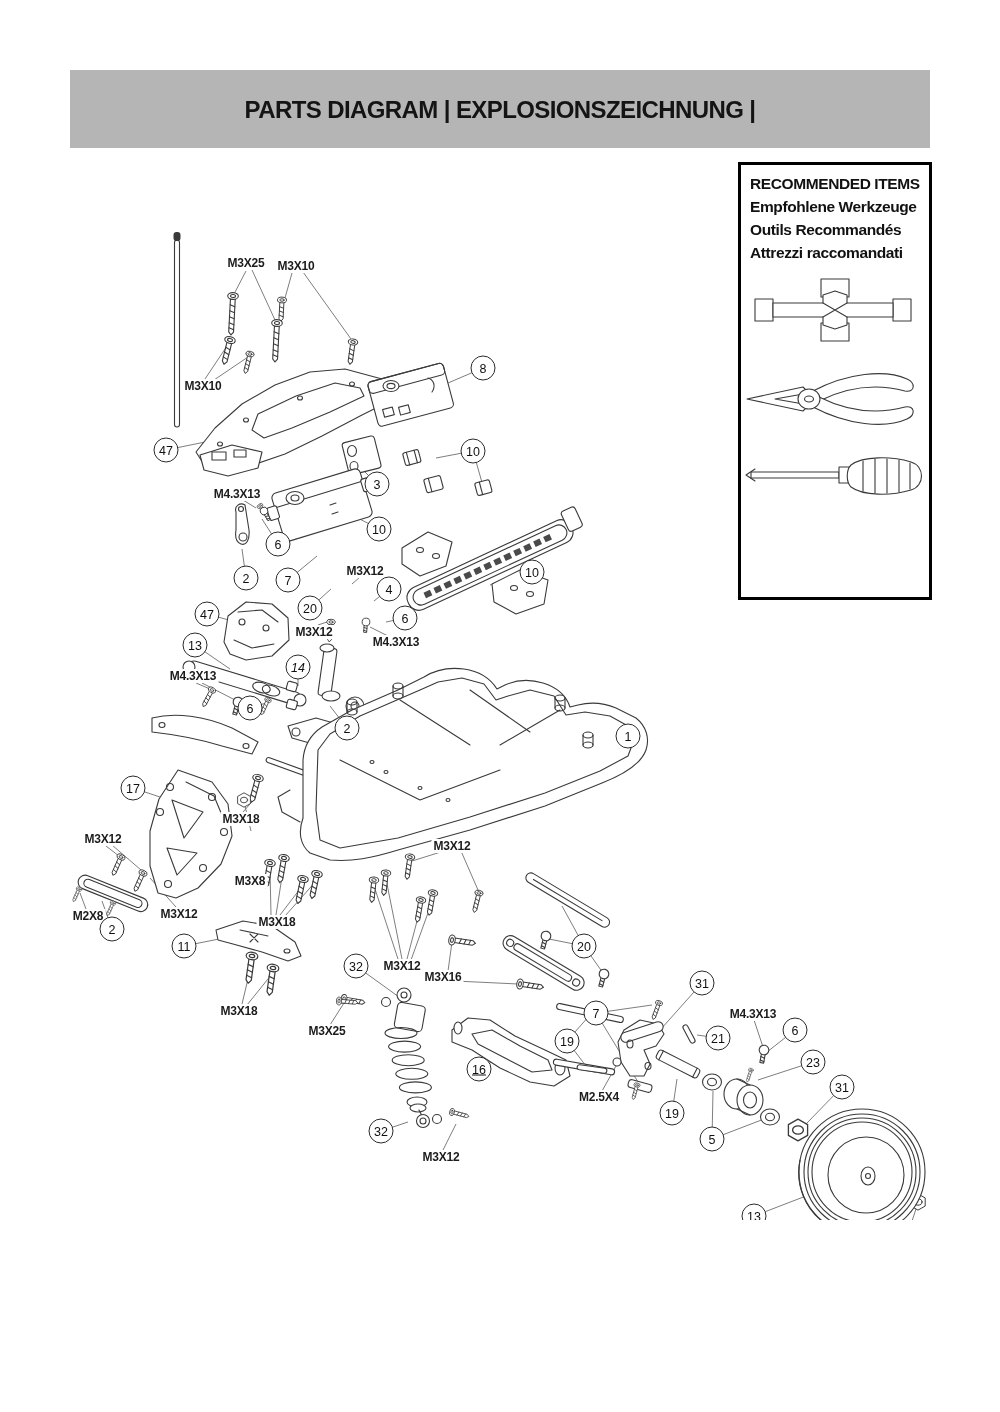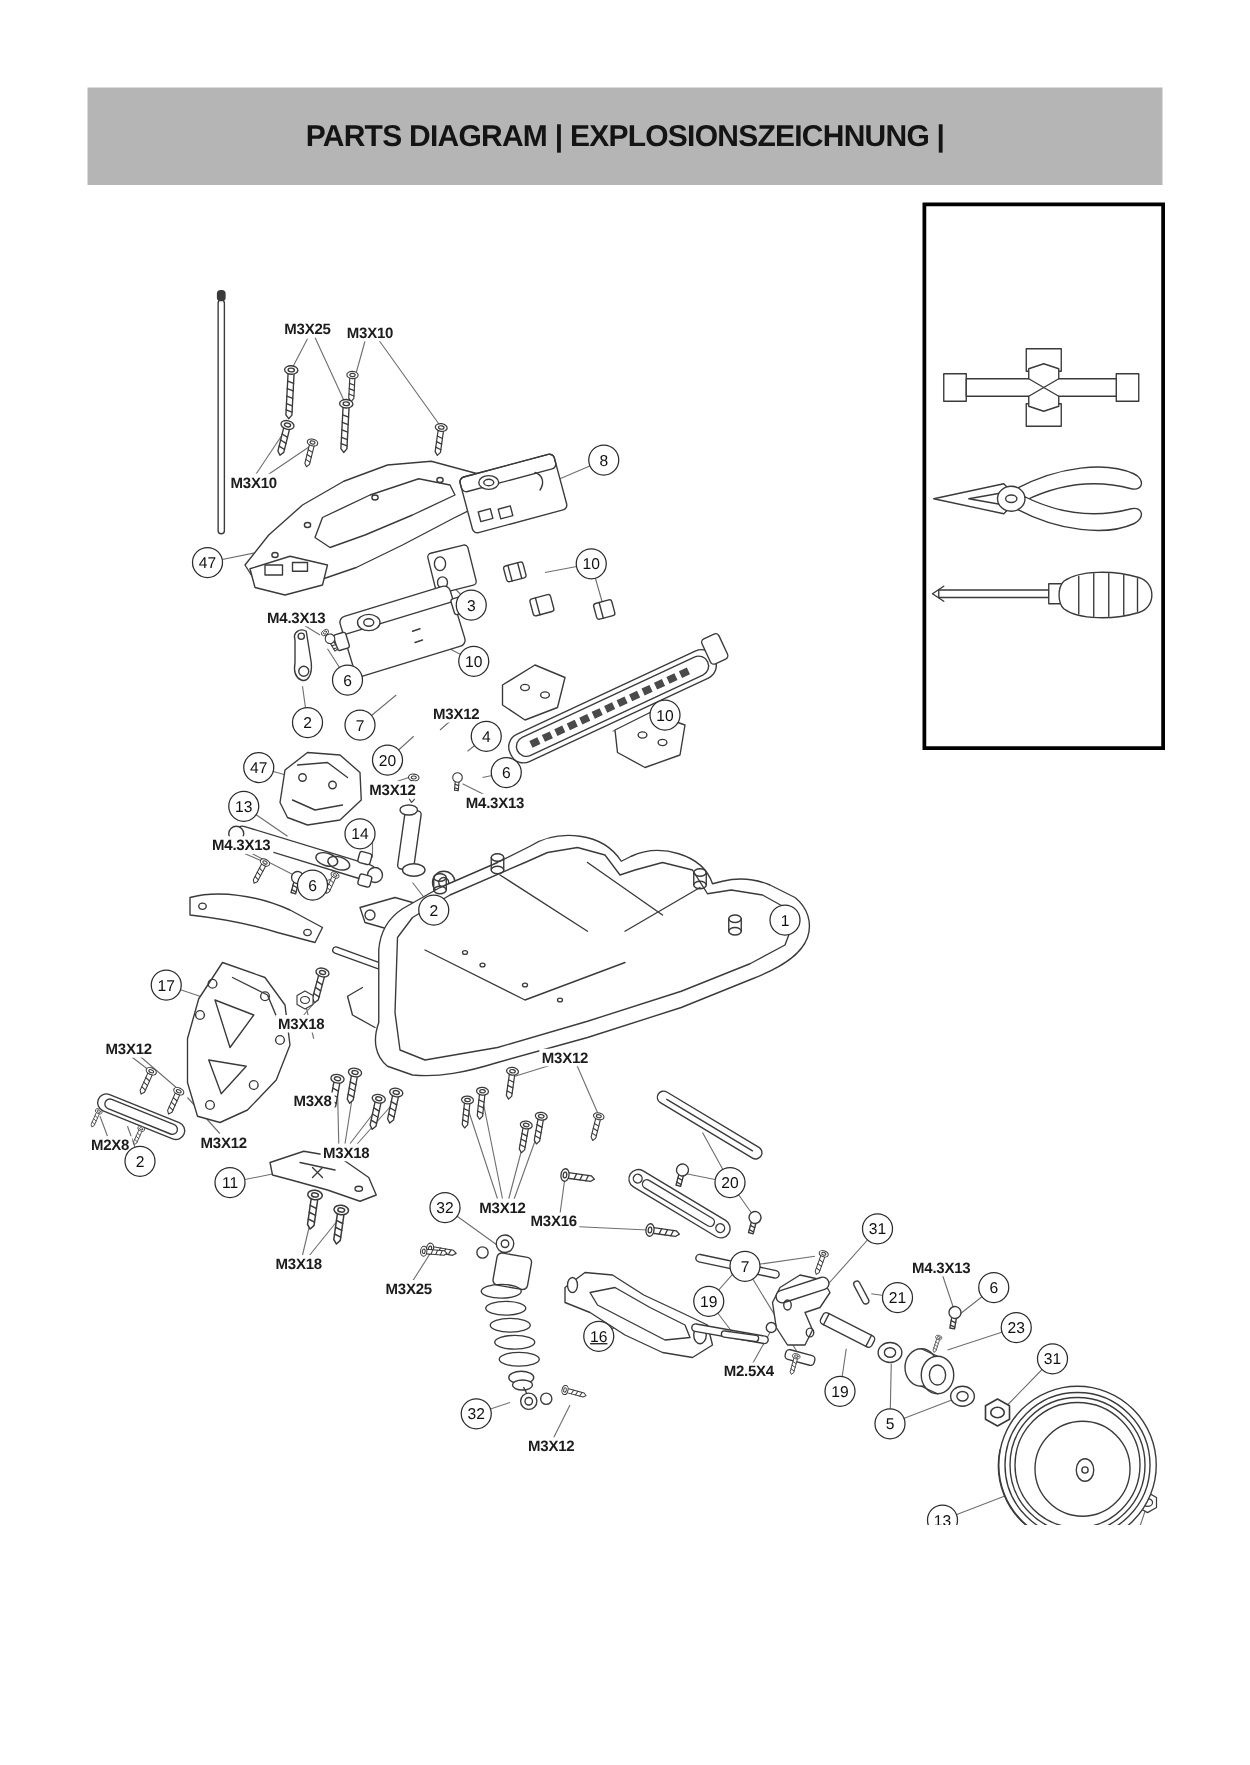--- a/index.html
+++ b/index.html
@@ -54,20 +54,26 @@
 </head>
 <body>
 
 <div class="page">
 
   <div class="banner">
     <div class="l">PARTS DIAGRAM | EXPLOSIONSZEICHNUNG |</div>
   </div>
 
   <div class="rec-box">
+    <div class="rec-text">
+      <div class="rec-line">RECOMMENDED ITEMS</div>
+      <div class="rec-line">Empfohlene Werkzeuge</div>
+      <div class="rec-line">Outils Recommandés</div>
+      <div class="rec-line">Attrezzi raccomandati</div>
+    </div>
 
     <div class="tool t-cross">
       <svg width="160" height="66" viewBox="0 0 160 66">
         <path class="fw" d="M68,2 H96 V20 H68 Z"></path>
         <path class="fw" d="M68,46 H96 V64 H68 Z"></path>
         <path class="fw" d="M2,22 H20 V44 H2 Z"></path>
         <path class="fw" d="M140,22 H158 V44 H140 Z"></path>
         <path class="fw" d="M20,26 H70 V18 L82,14 L94,18 V26 H140 V40 H94 V48 L82,52 L70,48 V40 H20 Z"></path>
         <path class="ln" d="M70,26 L94,40 M94,26 L70,40"></path>
       </svg>
@@ -471,21 +477,21 @@
       <div class="callout" style="left: 278px; top: 544px;">6</div>
       <div class="callout" style="left: 379px; top: 529px;">10</div>
       <div class="callout" style="left: 246px; top: 578px;">2</div>
       <div class="callout" style="left: 288px; top: 580px;">7</div>
       <div class="callout" style="left: 310px; top: 608px;">20</div>
       <div class="callout" style="left: 389px; top: 589px;">4</div>
       <div class="callout" style="left: 405px; top: 618px;">6</div>
       <div class="callout" style="left: 532px; top: 572px;">10</div>
       <div class="callout" style="left: 207px; top: 614px;">47</div>
       <div class="callout" style="left: 195px; top: 645px;">13</div>
-      <div class="callout" style="left: 288px; top: 667px;">14</div>
+      <div class="callout" style="left: 298px; top: 667px; font-style: italic;">14</div>
       <div class="callout" style="left: 250px; top: 708px;">6</div>
       <div class="callout" style="left: 347px; top: 728px;">2</div>
       <div class="callout" style="left: 628px; top: 736px;">1</div>
       <div class="callout" style="left: 133px; top: 788px;">17</div>
       <div class="callout" style="left: 112px; top: 929px;">2</div>
       <div class="callout" style="left: 184px; top: 946px;">11</div>
       <div class="callout" style="left: 356px; top: 966px;">32</div>
       <div class="callout" style="left: 584px; top: 946px;">20</div>
       <div class="callout" style="left: 596px; top: 1013px;">7</div>
       <div class="callout" style="left: 702px; top: 983px;">31</div>

